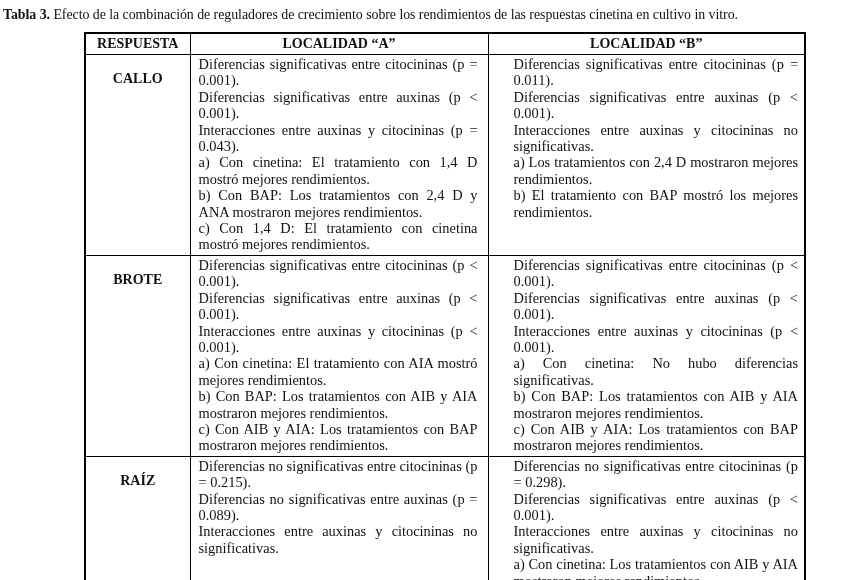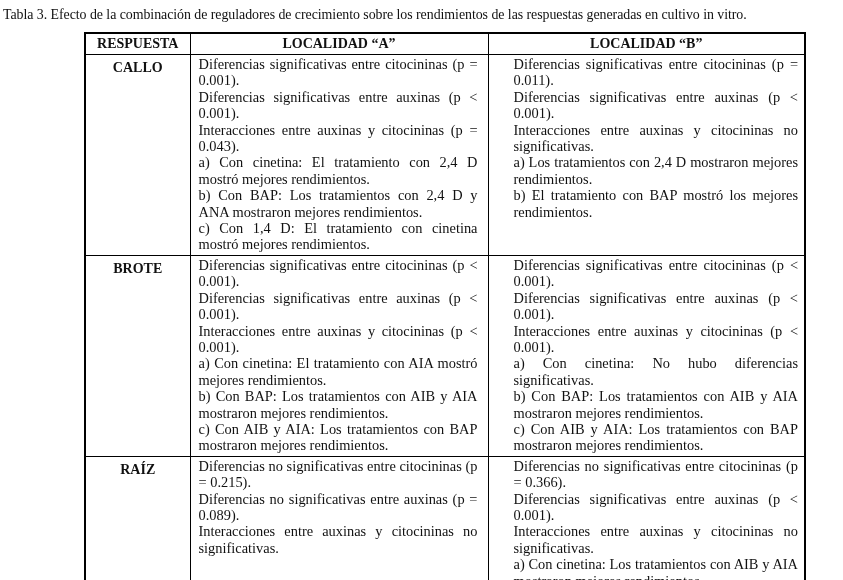--- a/index.html
+++ b/index.html
@@ -8,55 +8,55 @@
     background:#ffffff;color:#111111;
     font-family:"Liberation Serif", serif;
   }
   .caption{
     margin:6px 0 0 3px;
     font-size:13.9px;
     line-height:17px;
     white-space:nowrap;
     letter-spacing:-0.05px;
   }
-  .bold{font-weight:normal}
+  .bold{font-weight:bold}
   .italic{}
   table.results{
     border-collapse:collapse;
     table-layout:fixed;
     width:720px;
     margin:9px 0 0 84px;
     border:2px solid #000;
   }
   col.c0{width:105px}
   col.c1{width:298px}
   col.c2{width:317px}
   th,td{border:1px solid #000;vertical-align:top;background:#fff}
   th{
     font-size:14px;font-weight:bold;text-align:center;
     height:20px;vertical-align:middle;padding:0 10px;
   }
   td{font-size:14.4px;line-height:16.4px}
   td.label-cell{
     font-weight:bold;text-align:center;
-    padding-top:5px;font-size:14px;
+    padding-top:16px;font-size:14px;
   }
   td.cell-a{padding:1px 10px 2px 8px}
   td.cell-b{padding:1px 6px 2px 25px}
   .para{
     text-align:justify;
     hyphens:none;
     overflow-wrap:normal;
   }
 </style>
 </head>
 <body>
 
 <div class="caption">
-  <span class="bold">Tabla 3.</span><span> Efecto de la combinación de reguladores de crecimiento sobre los rendimientos de las respuestas generadas en cultivo </span><span class="italic">in vitro</span><span>.</span>
+  <span class="bold">Tabla 3.</span><span> Efecto de la combinación de reguladores de crecimiento sobre los rendimientos de las respuestas cinetina en cultivo </span><span class="italic">in vitro</span><span>.</span>
 </div>
 
 <table class="results">
   <colgroup>
       <col class="c0">
       <col class="c1">
       <col class="c2">
     </colgroup>
   <thead>
     <tr>
@@ -65,21 +65,21 @@
       <th>LOCALIDAD “B”</th>
     </tr>
   </thead>
   <tbody>
     <tr>
       <td class="label-cell">CALLO</td>
       <td class="cell-a">
           <div class="para">Diferencias significativas entre citocininas (p = 0.001).</div>
           <div class="para">Diferencias significativas entre auxinas (p &lt; 0.001).</div>
           <div class="para">Interacciones entre auxinas y citocininas (p = 0.043).</div>
-          <div class="para">a) Con cinetina: El tratamiento con 2,4 D mostró mejores rendimientos.</div>
+          <div class="para">a) Con cinetina: El tratamiento con 1,4 D mostró mejores rendimientos.</div>
           <div class="para">b) Con BAP: Los tratamientos con 2,4 D y ANA mostraron mejores rendimientos.</div>
           <div class="para">c) Con 1,4 D: El tratamiento con cinetina mostró mejores rendimientos.</div>
         </td>
       <td class="cell-b">
           <div class="para">Diferencias significativas entre citocininas (p = 0.011).</div>
           <div class="para">Diferencias significativas entre auxinas (p &lt; 0.001).</div>
           <div class="para">Interacciones entre auxinas y citocininas no significativas.</div>
           <div class="para">a) Los tratamientos con 2,4 D mostraron mejores rendimientos.</div>
           <div class="para">b) El tratamiento con BAP mostró los mejores rendimientos.</div>
         </td>
@@ -104,20 +104,20 @@
         </td>
     </tr>
     <tr>
       <td class="label-cell">RAÍZ</td>
       <td class="cell-a">
           <div class="para">Diferencias no significativas entre citocininas (p = 0.215).</div>
           <div class="para">Diferencias no significativas entre auxinas (p = 0.089).</div>
           <div class="para">Interacciones entre auxinas y citocininas no significativas.</div>
         </td>
       <td class="cell-b">
-          <div class="para">Diferencias no significativas entre citocininas (p = 0.366).</div>
+          <div class="para">Diferencias no significativas entre citocininas (p = 0.298).</div>
           <div class="para">Diferencias significativas entre auxinas (p &lt; 0.001).</div>
           <div class="para">Interacciones entre auxinas y citocininas no significativas.</div>
           <div class="para">a) Con cinetina: Los tratamientos con AIB y AIA mostraron mejores rendimientos.</div>
         </td>
     </tr>
   </tbody>
 </table>
 
 </body></html>

